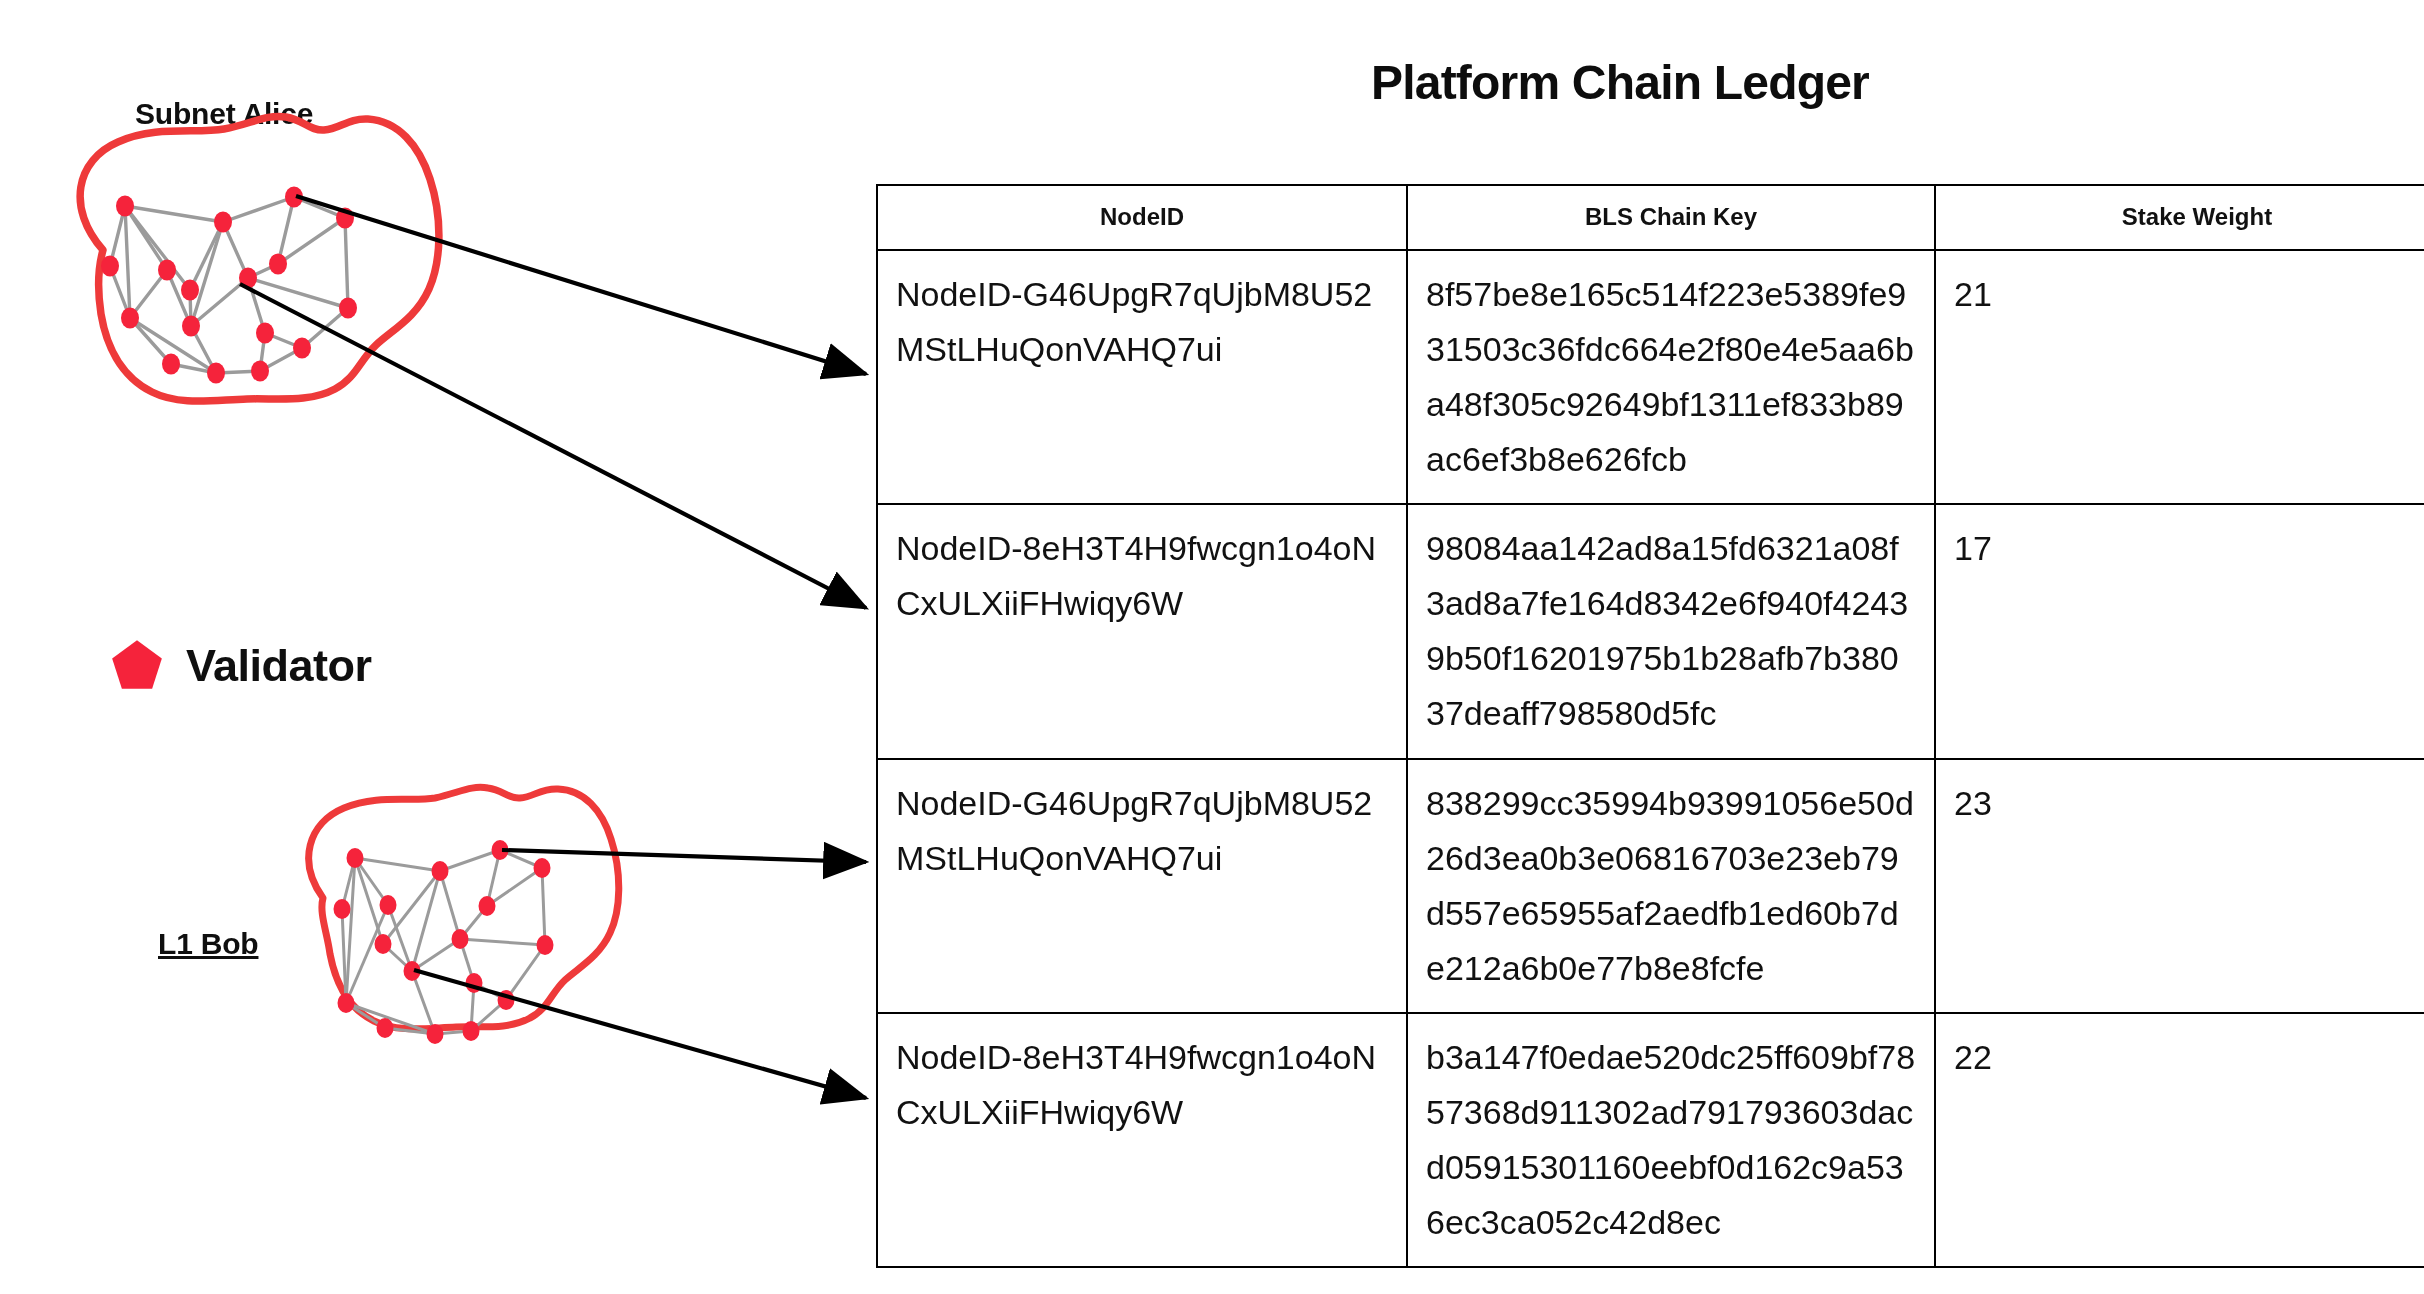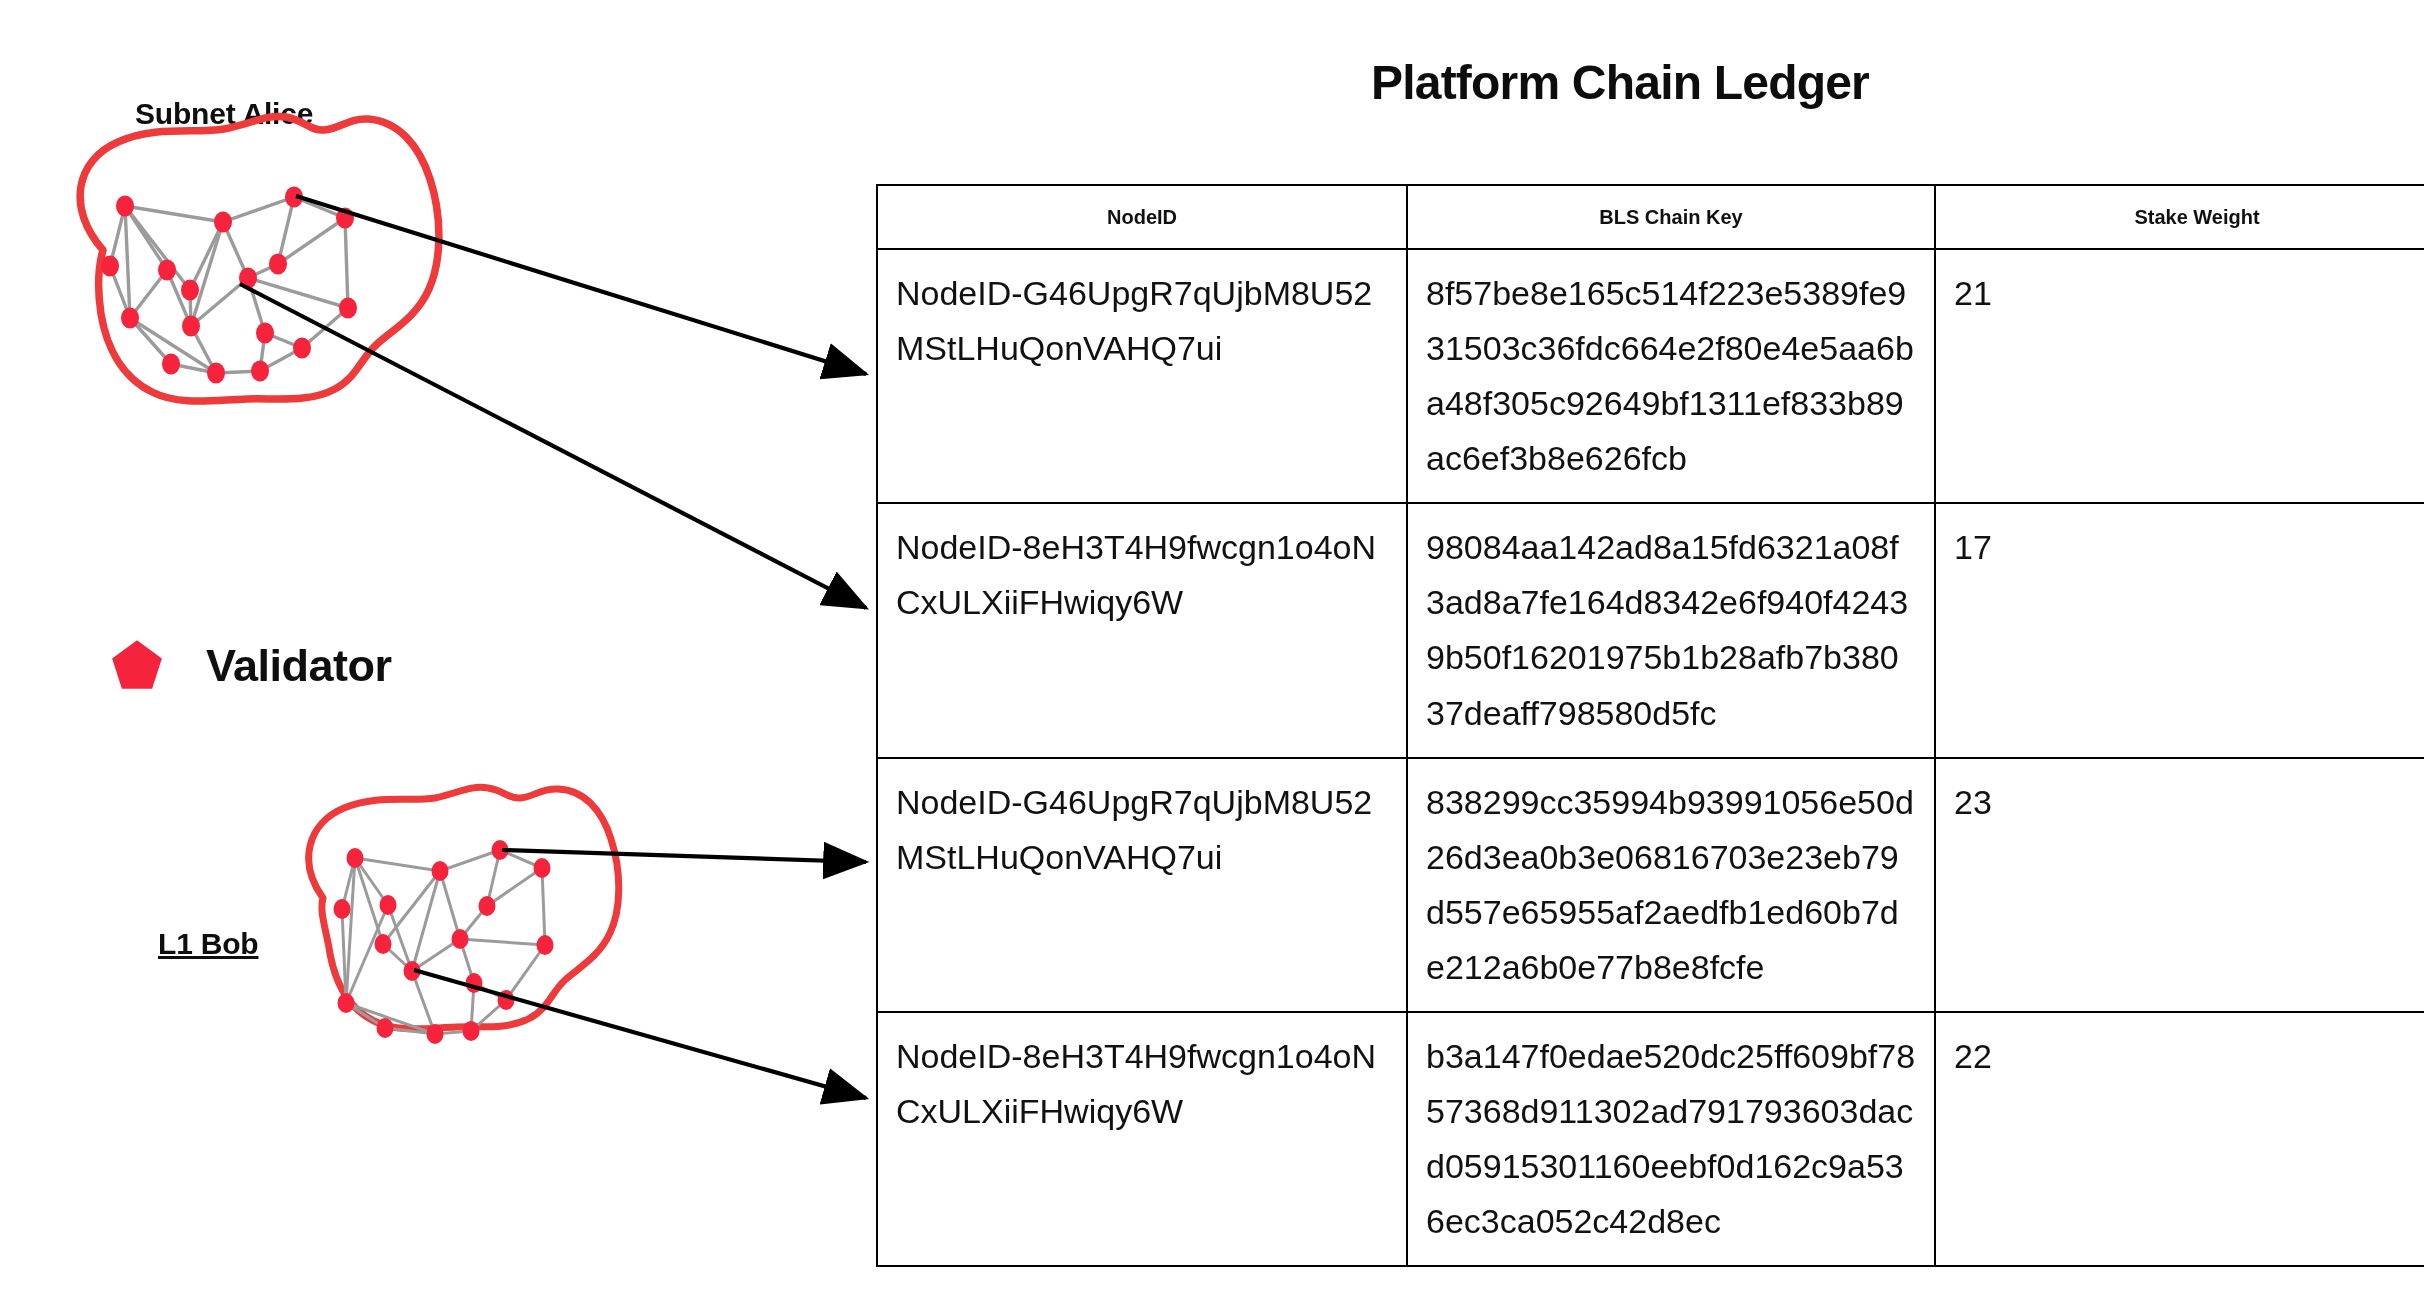--- a/index.html
+++ b/index.html
@@ -44,21 +44,20 @@
     display: flex;
     align-items: center;
     gap: 22px;
   }
   #legend-validator .legend-text {
     font-weight: bold;
     font-size: 45px;
     letter-spacing: -0.5px;
     color: #0f0f0f;
     line-height: 1;
-    margin-left: 20px;
   }
   .pentagon-icon {
     width: 54px;
     height: 54px;
     display: block;
   }
 
   
   #ledger-title {
     position: absolute;
@@ -88,21 +87,21 @@
   table.ledger td {
     border: 2px solid #000000;
     vertical-align: top;
     padding: 16px 18px 16px 18px;
     font-size: 34px;
     line-height: 1.62;
     word-break: break-all;
   }
   table.ledger th {
     font-weight: bold;
-    font-size: 20px;
+    font-size: 24px;
     height: 38px;
     vertical-align: middle;
     padding-top: 12px;
     padding-bottom: 12px;
     word-break: normal;
   }
   th.col-nodeid, td.col-nodeid   { width: 492px; }
   th.col-bls,    td.col-bls      { width: 490px; }
   th.col-stake,  td.col-stake    { width: 486px; }
   th.col-stake { text-align: center; }

